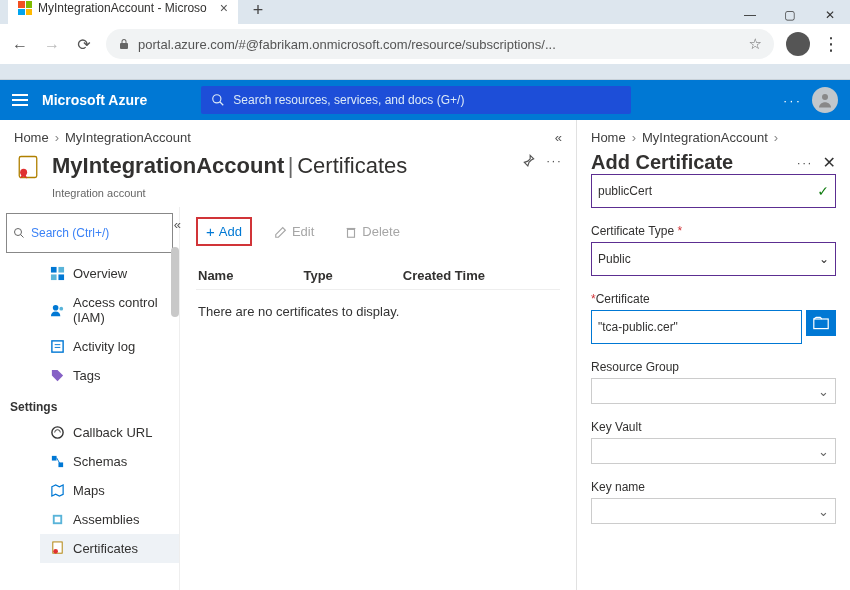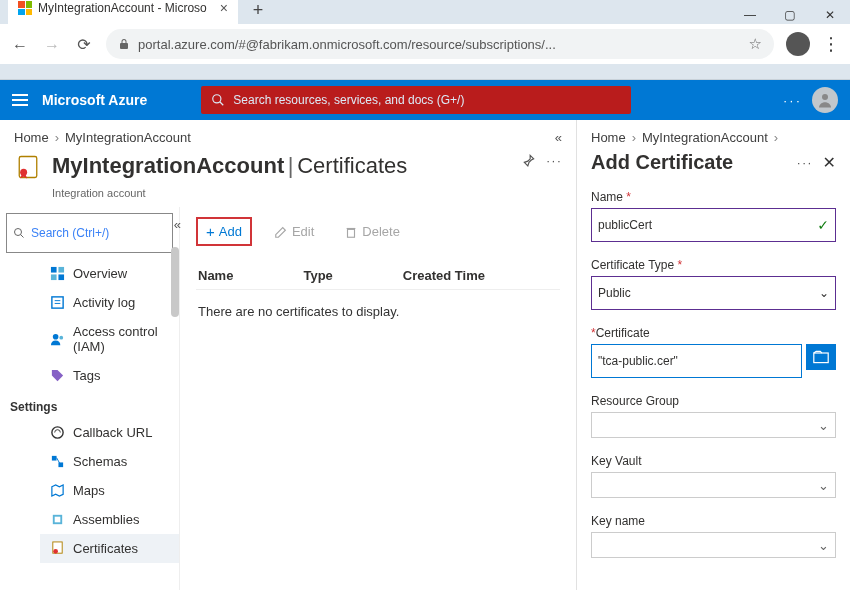--- a/index.html
+++ b/index.html
@@ -22,21 +22,21 @@
   .avatar-sm { width:24px; height:24px; border-radius:50%; background:#555; }
   .menu-dots { font-size:18px; color:#333; }
   .win-ctrl { position:absolute; top:0; right:0; display:flex; }
   .win-ctrl div { width:40px; height:30px; display:flex; align-items:center; justify-content:center; font-size:12px; color:#333; }
 
   
   .portal-hdr { height:40px; background:#0078d4; display:flex; align-items:center; color:#fff; padding:0 12px; gap:14px; }
   .hamburger { display:flex; flex-direction:column; gap:3px; }
   .hamburger span { width:16px; height:2px; background:#fff; }
   .brand { font-weight:600; font-size:14px; }
-  .search-portal { flex:0 0 430px; margin-left:40px; display:flex; align-items:center; gap:8px; background:#b91c1c; height:28px; border-radius:2px; padding:0 10px; color:#dceaf7; font-size:12px; }
+  .search-portal { flex:0 0 430px; margin-left:40px; display:flex; align-items:center; gap:8px; background:#1d4ed8; height:28px; border-radius:2px; padding:0 10px; color:#dceaf7; font-size:12px; }
   .hdr-right { margin-left:auto; display:flex; align-items:center; gap:10px; }
   .avatar-hd { width:26px; height:26px; border-radius:50%; background:#c1c7cc; display:flex; align-items:center; justify-content:center; }
 
   
   .work { display:flex; height:470px; }
   .main-col { flex:1; display:flex; flex-direction:column; border-right:1px solid #e1e1e1; }
   .crumbs { display:flex; align-items:center; gap:6px; padding:10px 14px 4px; font-size:13px; }
   .crumbs a { color:#404040; text-decoration:none; }
   .collapse-caret { margin-left:auto; color:#555; font-size:13px; }
   .title-row { display:flex; align-items:flex-start; padding:4px 14px 8px; gap:10px; }
@@ -187,33 +187,33 @@
           <svg class="ico" viewBox="0 0 16 16">
               <rect x="1" y="1" width="6" height="6" fill="#0078d4"></rect>
               <rect x="9" y="1" width="6" height="6" fill="#59b4d9"></rect>
               <rect x="1" y="9" width="6" height="6" fill="#59b4d9"></rect>
               <rect x="9" y="9" width="6" height="6" fill="#0078d4"></rect>
             </svg>
           <span>Overview</span>
         </div>
         <div class="side-item">
           <svg class="ico" viewBox="0 0 16 16">
+              <circle cx="6" cy="5" r="3" fill="#0078d4"></circle>
+              <path d="M1 14c0-3 2-5 5-5s5 2 5 5" fill="#0078d4"></path>
+              <circle cx="12" cy="6" r="2" fill="#59b4d9"></circle>
+            </svg>
+          <span>Access control (IAM)</span>
+        </div>
+        <div class="side-item">
+          <svg class="ico" viewBox="0 0 16 16">
               <rect x="2" y="2" width="12" height="12" fill="none" stroke="#0078d4" stroke-width="1.5"></rect>
               <line x1="5" y1="6" x2="11" y2="6" stroke="#0078d4"></line>
               <line x1="5" y1="9" x2="11" y2="9" stroke="#0078d4"></line>
             </svg>
           <span>Activity log</span>
-        </div>
-        <div class="side-item">
-          <svg class="ico" viewBox="0 0 16 16">
-              <circle cx="6" cy="5" r="3" fill="#0078d4"></circle>
-              <path d="M1 14c0-3 2-5 5-5s5 2 5 5" fill="#0078d4"></path>
-              <circle cx="12" cy="6" r="2" fill="#59b4d9"></circle>
-            </svg>
-          <span>Access control (IAM)</span>
         </div>
         <div class="side-item">
           <svg class="ico" viewBox="0 0 16 16">
               <path d="M2 2h6l6 6-6 6-6-6z" fill="#8661c5"></path>
             </svg>
           <span>Tags</span>
         </div>
 
         <div class="side-head">Settings</div>
         <div class="side-item">
@@ -289,21 +289,20 @@
       <span style="color:#888">›</span>
       <a>MyIntegrationAccount</a>
       <span style="color:#888">›</span>
     </div>
     <div class="panel-title-row">
       <span class="panel-title">Add Certificate</span>
       <span class="more" style="margin-left:auto;margin-right:10px">···</span>
       <span class="panel-x">✕</span>
     </div>
 
-    <div class="fld-label"><span>Name</span> <span class="req">*</span></div>
     <div class="fld ok">
       <span>publicCert</span>
       <span class="chk">✓</span>
     </div>
 
     <div class="fld-label"><span>Certificate Type</span> <span class="req">*</span></div>
     <div class="fld sel">
       <span>Public</span>
       <span>⌄</span>
     </div>

